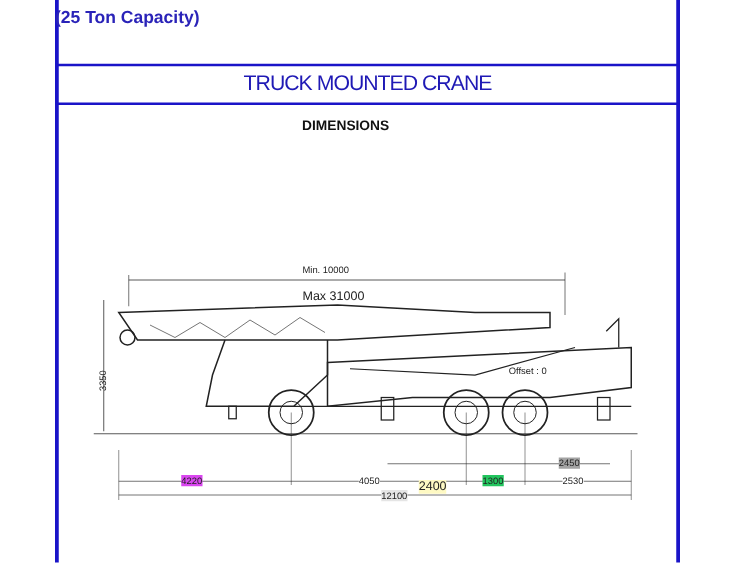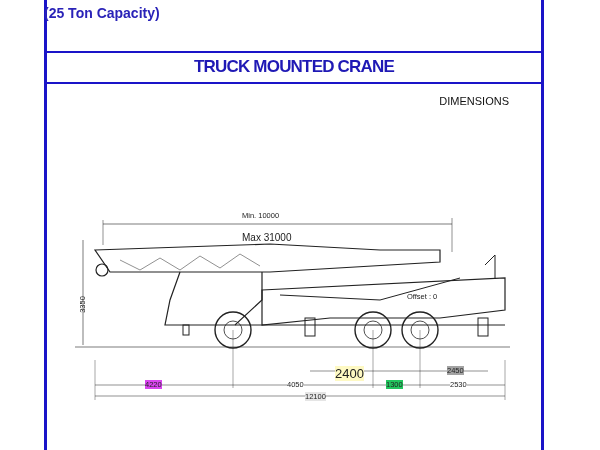--- a/index.html
+++ b/index.html
@@ -1,21 +1,21 @@
 <!DOCTYPE html>
 <html><head>
 <meta charset="utf-8">
 <style>
   html,body{margin:0;padding:0;background:#fff;}
   body{width:600px;height:450px;position:relative;overflow:hidden;font-family:"Liberation Sans",sans-serif;}
   .frame{position:absolute;left:44px;top:-4px;width:494px;height:460px;border-left:3px solid #1a14c8;border-right:3px solid #1a14c8;}
   .hline{position:absolute;left:44px;width:500px;height:2px;background:#1a14c8;}
   .cap{position:absolute;left:44px;width:500px;top:5px;text-align:left;color:#2a23b8;font-weight:bold;font-size:14px;}
-  .title{position:absolute;left:44px;width:500px;top:57px;text-align:center;color:#1f19b5;font-weight:bold;font-size:17px;letter-spacing:-0.8px;}
-  .sub{position:absolute;left:44px;width:465px;top:95px;text-align:right;color:#111;font-weight:normal;font-size:11px;}
+  .title{position:absolute;left:44px;width:500px;top:57px;text-align:center;color:#1f19b5;font-weight:normal;font-size:17px;letter-spacing:-0.8px;}
+  .sub{position:absolute;left:44px;width:465px;top:95px;text-align:center;color:#111;font-weight:bold;font-size:11px;}
   svg{position:absolute;left:0;top:0;}
 </style>
 </head>
 <body>
 
 <div class="frame"></div>
 <div class="hline" style="top:51px"></div>
 <div class="hline" style="top:82px"></div>
 <div class="cap">(25 Ton Capacity)</div>
 <div class="title">TRUCK MOUNTED CRANE</div>
@@ -60,19 +60,19 @@
   <line x1="373" y1="330" x2="373" y2="388" stroke-width="0.4"></line>
   <line x1="420" y1="330" x2="420" y2="388" stroke-width="0.4"></line>
   <line x1="95" y1="360" x2="95" y2="400" stroke-width="0.4"></line>
   <line x1="505" y1="360" x2="505" y2="400" stroke-width="0.4"></line>
 </svg>
 
 <div style="position:absolute;left:242px;top:211px;font-size:7.5px;color:#222">Min.  10000</div>
 <div style="position:absolute;left:242px;top:232px;font-size:10px;color:#222">Max  31000</div>
 <div style="position:absolute;left:407px;top:292px;font-size:7.5px;color:#222">Offset : 0</div>
 <div style="position:absolute;left:74px;top:300px;font-size:7.5px;color:#222;transform:rotate(-90deg)">3350</div>
-<div style="position:absolute;left:335px;top:366px;font-size:13px;color:#222;background:#fef9c3">2400</div>
+<div style="position:absolute;left:335px;top:384px;font-size:10px;color:#222;background:#fef9c3">2400</div>
 <div style="position:absolute;left:447px;top:366px;font-size:7.5px;color:#222;background:#a3a3a3">2450</div>
 <div style="position:absolute;left:145px;top:380px;font-size:7.5px;color:#222;background:#d946ef">4220</div>
 <div style="position:absolute;left:287px;top:380px;font-size:7.5px;color:#222;background:#fff">4050</div>
 <div style="position:absolute;left:386px;top:380px;font-size:7.5px;color:#222;background:#22c55e">1300</div>
 <div style="position:absolute;left:450px;top:380px;font-size:7.5px;color:#222;background:#fff">2530</div>
 <div style="position:absolute;left:305px;top:392px;font-size:7.5px;color:#222;background:#e5e5e5">12100</div>
 
 </body></html>

